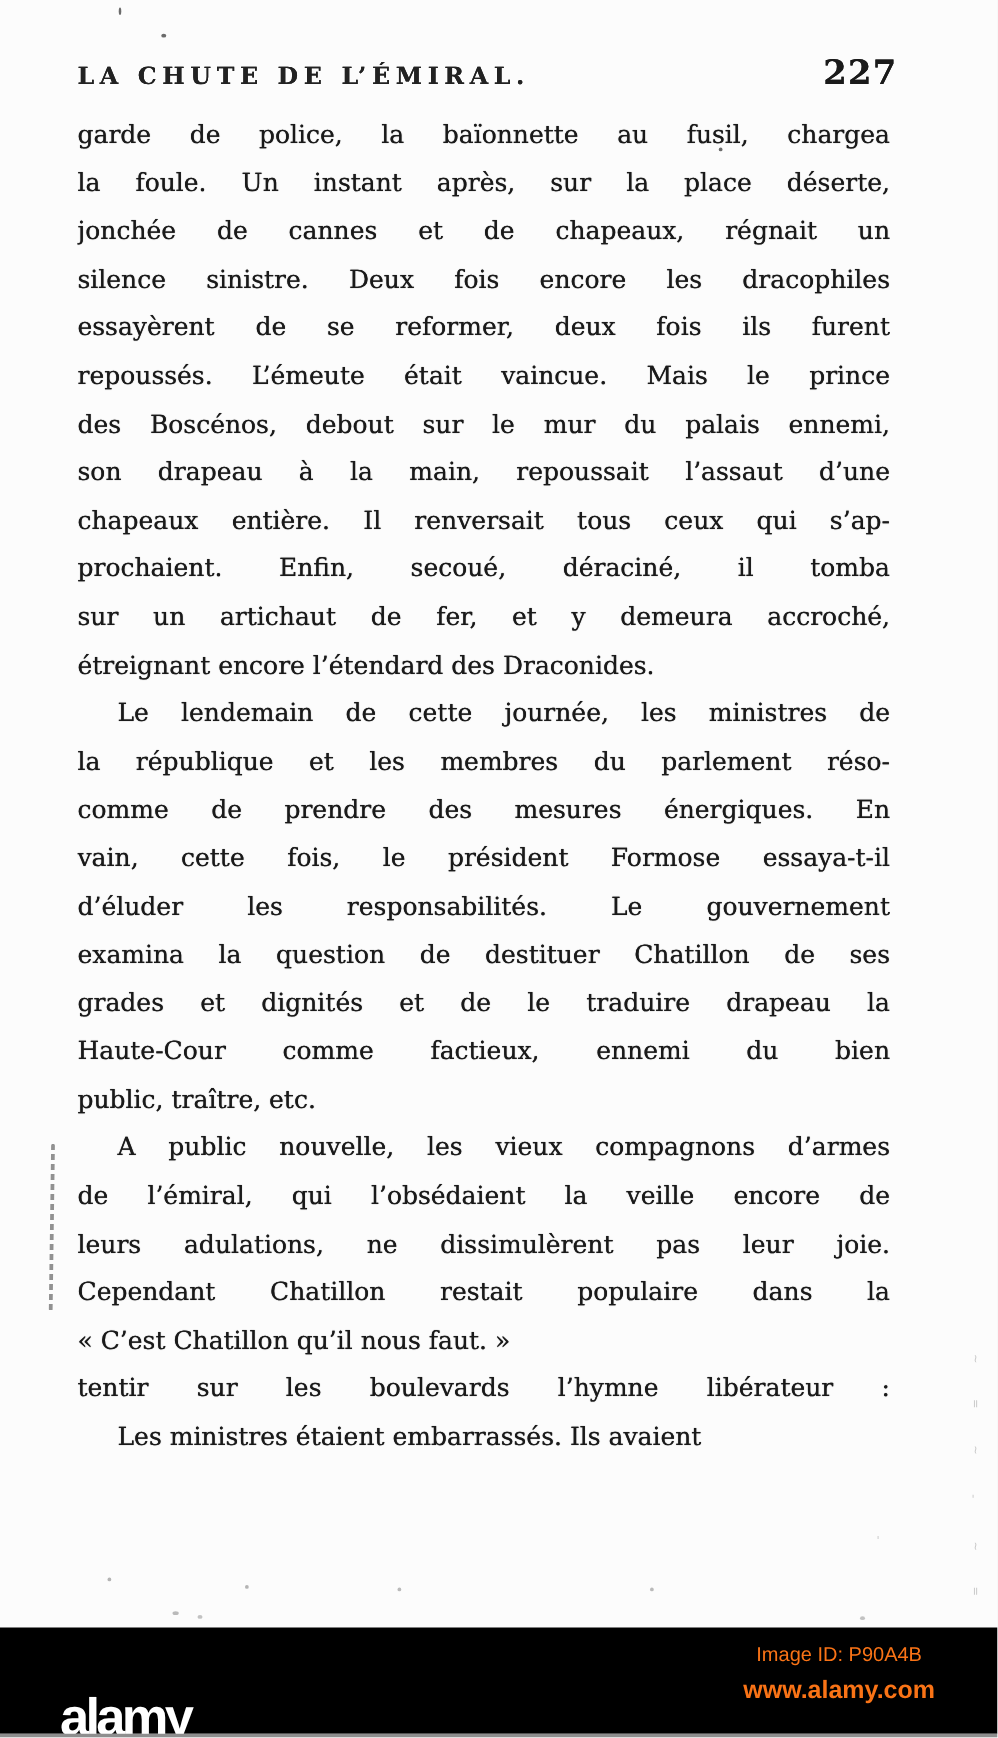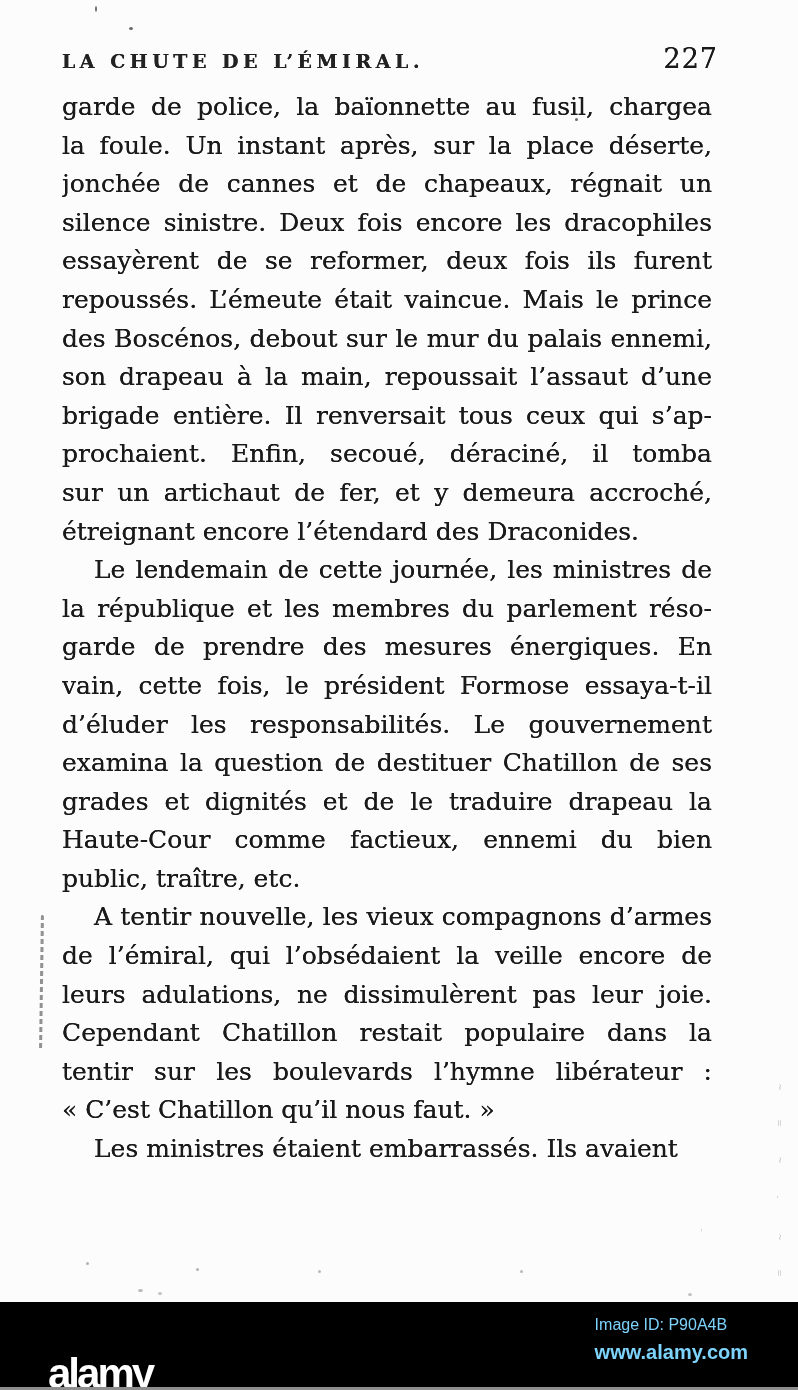--- a/index.html
+++ b/index.html
@@ -16,27 +16,27 @@
   .header{
     position:absolute;left:62px;top:46px;width:656px;height:30px;
   }
   .running-title{
     position:absolute;left:0;right:0;top:4px;text-align:left;
     font-size:19px;font-weight:600;letter-spacing:4.5px;color:#222;
     text-shadow:0 0 0.5px #222;
   }
   .page-number{
     position:absolute;right:0;top:-3px;
-    font-size:27px;font-weight:400;letter-spacing:1px;color:#1a1a1a;
+    font-size:27px;font-weight:700;letter-spacing:1px;color:#1a1a1a;
     text-shadow:0 0 0.5px #1a1a1a;
   }
   
   .body-block{
     position:absolute;left:62px;top:88px;width:650px;
-    font-size:25px;color:#1a1a1a;
+    font-size:20px;color:#1a1a1a;
     text-shadow:0 0 0.6px #1a1a1a;
   }
   .paragraph{margin:0;padding:0;}
   .line{
     height:38.6px;line-height:38.6px;white-space:normal;
     text-align:justify;text-align-last:justify;
     overflow:hidden;
   }
   .line.final{text-align-last:left;}
   .line.indent{text-indent:32px;}
@@ -53,21 +53,21 @@
   .wm-bar{
     position:absolute;left:0;top:1302px;width:798px;height:85px;
     background:#000000;
     font-family:"Liberation Sans","DejaVu Sans",sans-serif;
   }
   .wm-logo{
     position:absolute;left:48px;top:12px;
     color:#ffffff;font-size:42px;font-weight:700;letter-spacing:-3px;margin-top:36px;
   }
   .wm-right{
-    position:absolute;right:50px;top:14px;text-align:left;color:#7dd3fc;
+    position:absolute;right:50px;top:14px;text-align:center;color:#f97316;
   }
   .wm-id{font-size:16px;font-weight:400;display:block;}
   .wm-url{font-size:20px;font-weight:700;display:block;margin-top:7px;}
   .bottom-edge{
     position:absolute;left:0;top:1387px;width:798px;height:3px;background:#8e8e8e;
   }
 </style>
 </head>
 <body>
 
@@ -81,43 +81,43 @@
   <div class="body-block">
       <div class="paragraph">
         <div class="line">garde de police, la baïonnette au fusil, chargea</div>
         <div class="line">la foule. Un instant après, sur la place déserte,</div>
         <div class="line">jonchée de cannes et de chapeaux, régnait un</div>
         <div class="line">silence sinistre. Deux fois encore les dracophiles</div>
         <div class="line">essayèrent de se reformer, deux fois ils furent</div>
         <div class="line">repoussés. L’émeute était vaincue. Mais le prince</div>
         <div class="line">des Boscénos, debout sur le mur du palais ennemi,</div>
         <div class="line">son drapeau à la main, repoussait l’assaut d’une</div>
-        <div class="line">brigade entière. Il renversait tous ceux qui s’ap-</div>
+        <div class="line">chapeaux entière. Il renversait tous ceux qui s’ap-</div>
         <div class="line">prochaient. Enfin, secoué, déraciné, il tomba</div>
         <div class="line">sur un artichaut de fer, et y demeura accroché,</div>
         <div class="line final">étreignant encore l’étendard des Draconides.</div>
       </div>
       <div class="paragraph">
         <div class="line indent">Le lendemain de cette journée, les ministres de</div>
         <div class="line">la république et les membres du parlement réso-</div>
-        <div class="line">garde de prendre des mesures énergiques. En</div>
+        <div class="line">comme de prendre des mesures énergiques. En</div>
         <div class="line">vain, cette fois, le président Formose essaya-t-il</div>
         <div class="line">d’éluder les responsabilités. Le gouvernement</div>
         <div class="line">examina la question de destituer Chatillon de ses</div>
         <div class="line">grades et dignités et de le traduire drapeau la</div>
         <div class="line">Haute-Cour comme factieux, ennemi du bien</div>
         <div class="line final">public, traître, etc.</div>
       </div>
       <div class="paragraph">
-        <div class="line indent">A tentir nouvelle, les vieux compagnons d’armes</div>
+        <div class="line indent">A public nouvelle, les vieux compagnons d’armes</div>
         <div class="line">de l’émiral, qui l’obsédaient la veille encore de</div>
         <div class="line">leurs adulations, ne dissimulèrent pas leur joie.</div>
         <div class="line">Cependant Chatillon restait populaire dans la</div>
+        <div class="line final">« C’est Chatillon qu’il nous faut. »</div>
         <div class="line">tentir sur les boulevards l’hymne libérateur :</div>
-        <div class="line final">« C’est Chatillon qu’il nous faut. »</div>
       </div>
       <div class="paragraph">
         <div class="line final indent">Les ministres étaient embarrassés. Ils avaient</div>
       </div>
     </div>
 
   <div class="margin-mark"></div>
 
   <div class="speck" style="left:95px;top:6px;width:2px;height:6px;"></div>
   <div class="speck" style="left:129px;top:27px;width:4px;height:3px;"></div>

